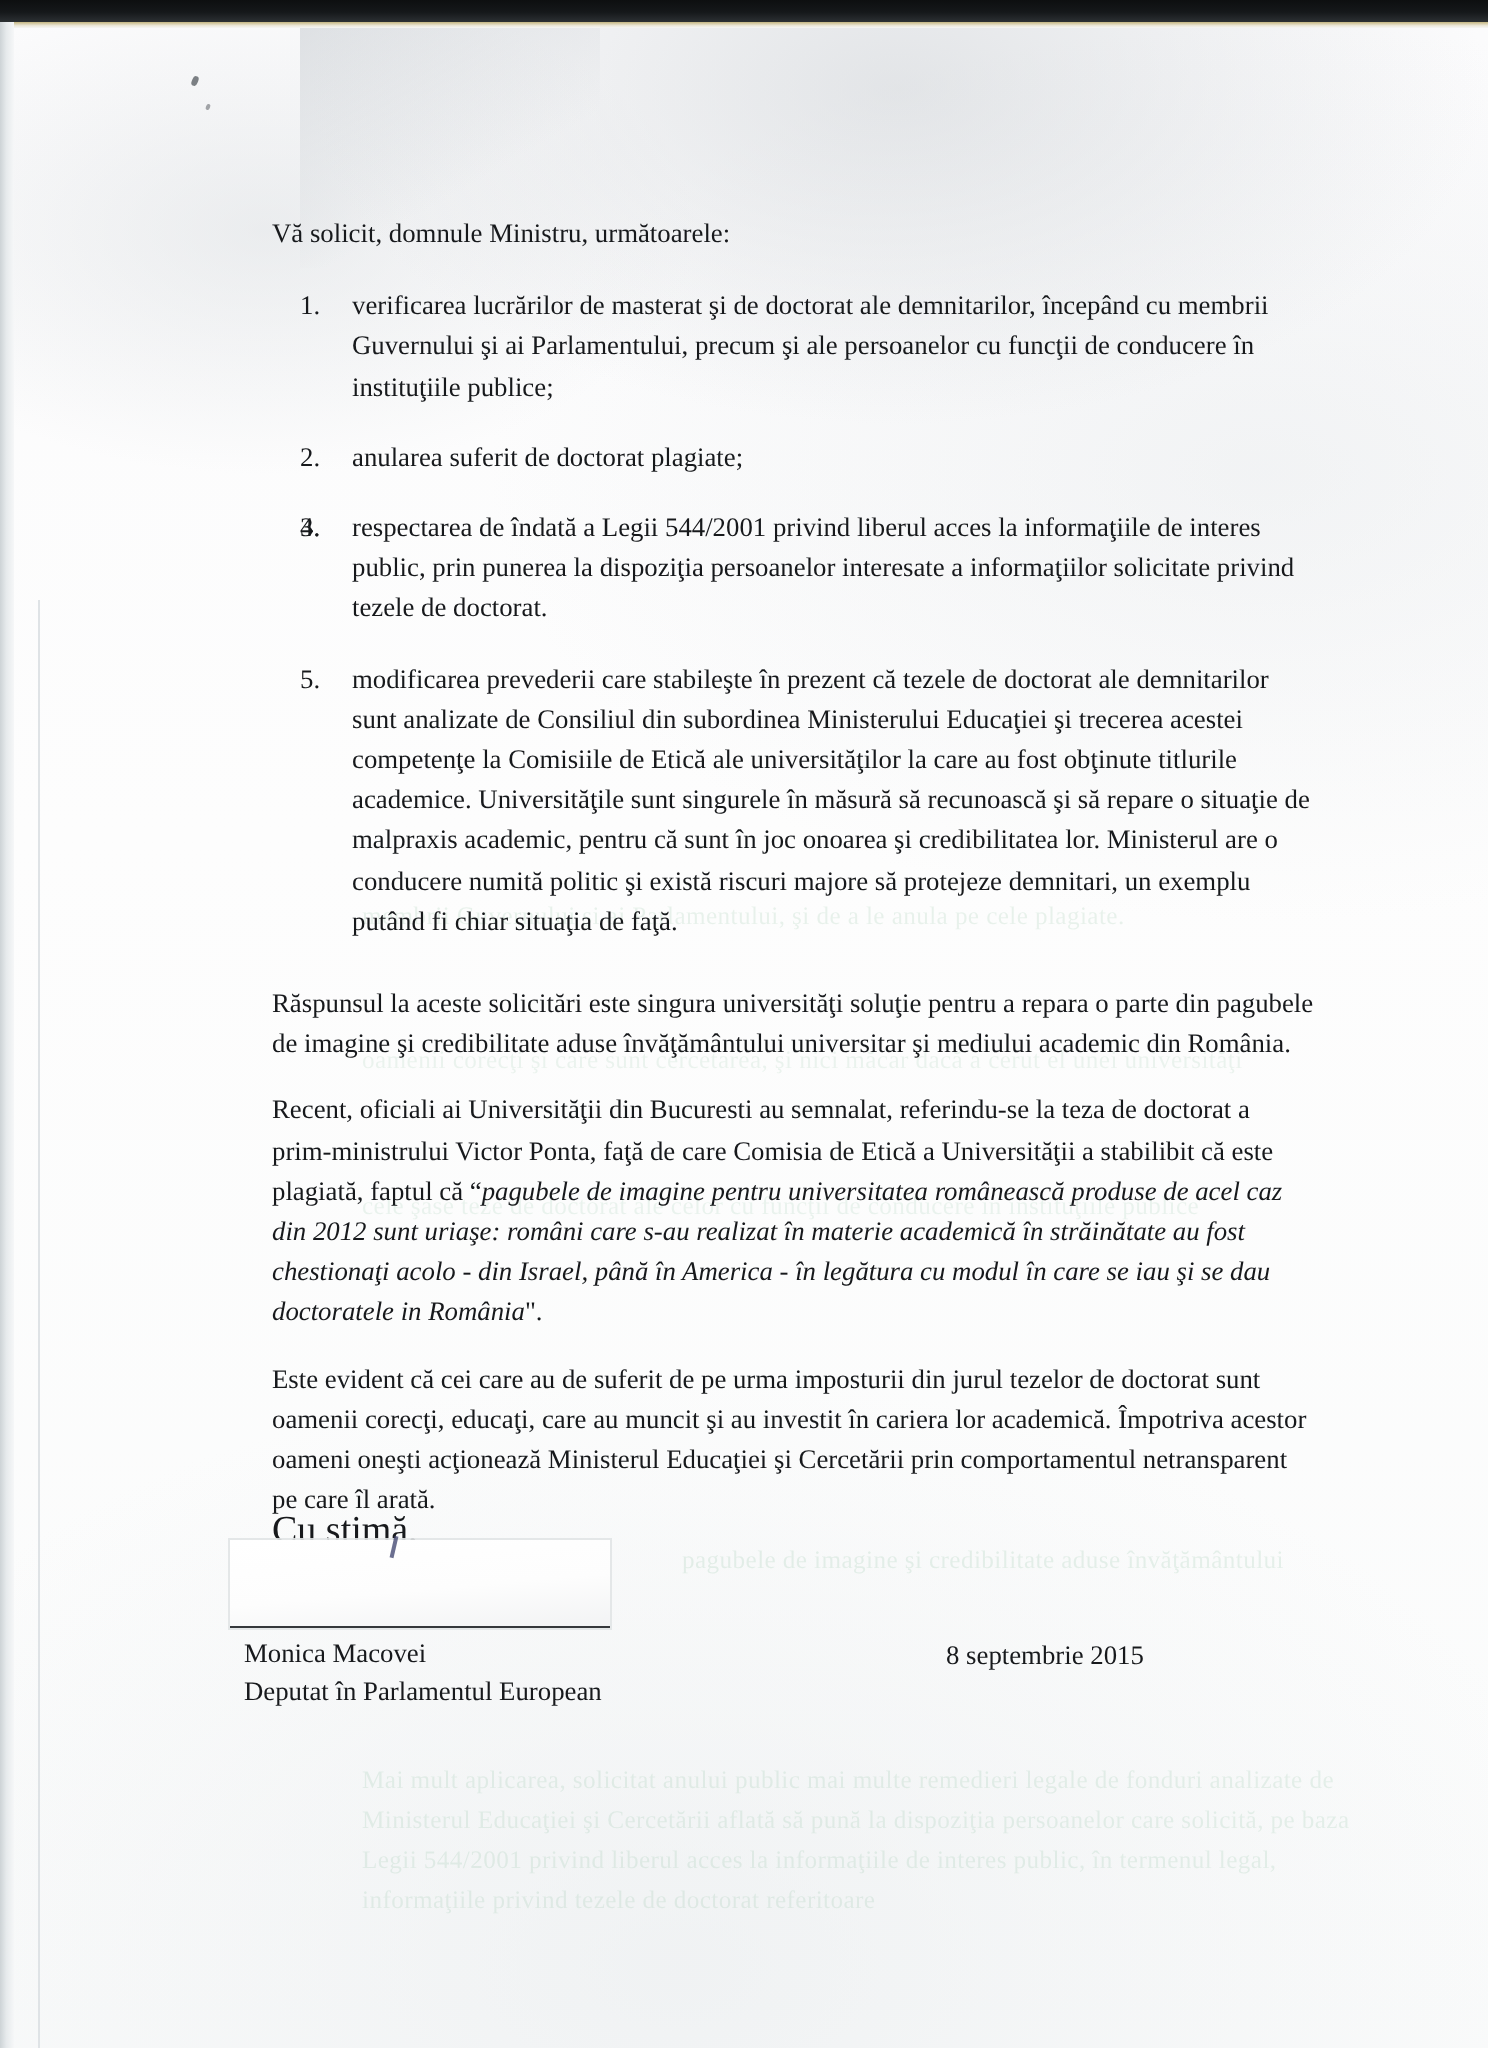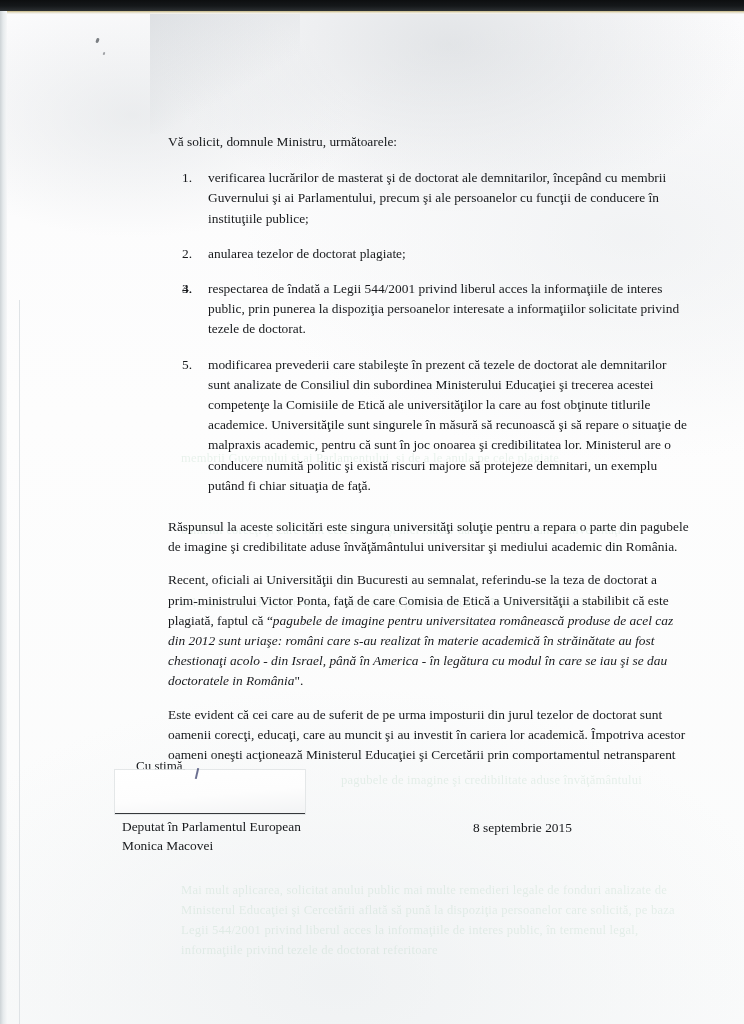--- a/index.html
+++ b/index.html
@@ -70,23 +70,22 @@
     background: #5d6166;
     border-radius: 40%;
     transform: rotate(22deg);
     opacity: .8;
   }
 
   
   .content {
     position: absolute;
     left: 136px;
-    top: 132px;
+    top: 107px;
     width: 522px;
-    margin-left: 32px;
   }
 
   .para {
     font-size: 13.4px;
     line-height: 20.2px;
     text-align: left;
     margin: 0 0 13px 0;
   }
 
   .intro { margin-bottom: 16px; }
@@ -114,21 +113,21 @@
 
   .quote-italic {
     font-style: italic;
   }
 
   
   .closing {
     position: absolute;
     left: 136px;
     top: 756px;
-    font-size: 13px;
+    font-size: 19px;
     line-height: 20.2px;
   }
   .sig-patch {
     position: absolute;
     left: 115px;
     top: 770px;
     width: 190px;
     height: 44px;
     background: linear-gradient(175deg,#ffffff 0%, #fdfdfd 55%, #f2f3f4 100%);
     box-shadow: 0 0 0 1px rgba(225,228,230,.9);
@@ -212,21 +211,21 @@
 
     <p class="para intro">Vă solicit, domnule Ministru, următoarele:</p>
 
     <ol class="requests">
       <li>
         <span class="num">1.</span>
         <span>verificarea lucrărilor de masterat şi de doctorat ale demnitarilor, începând cu membrii Guvernului şi ai Parlamentului, precum şi ale persoanelor cu funcţii de conducere în instituţiile publice;</span>
       </li>
       <li>
         <span class="num">2.</span>
-        <span>anularea tezelor de doctorat plagiate;</span>
+        <span>anularea suferit de doctorat plagiate;</span>
       </li>
       <li>
         <span class="num">3.</span>
       </li>
       <li>
         <span class="num">4.</span>
         <span>respectarea de îndată a Legii 544/2001 privind liberul acces la informaţiile de interes public, prin punerea la dispoziţia persoanelor interesate a informaţiilor solicitate privind tezele de doctorat.</span>
       </li>
       <li>
         <span class="num">5.</span>
@@ -244,19 +243,19 @@
 
   </div>
 
   <div class="closing">Cu stimă,</div>
 
   <div class="sig-patch"></div>
   <div class="sig-mark"></div>
   <div class="sig-rule"></div>
 
   <div class="sig-name">
+    <div>Monica Macovei</div>
     <div>Deputat în Parlamentul European</div>
-    <div>Monica Macovei</div>
   </div>
 
   <div class="date">8 septembrie 2015</div>
 
 </div>
 
 </body></html>

